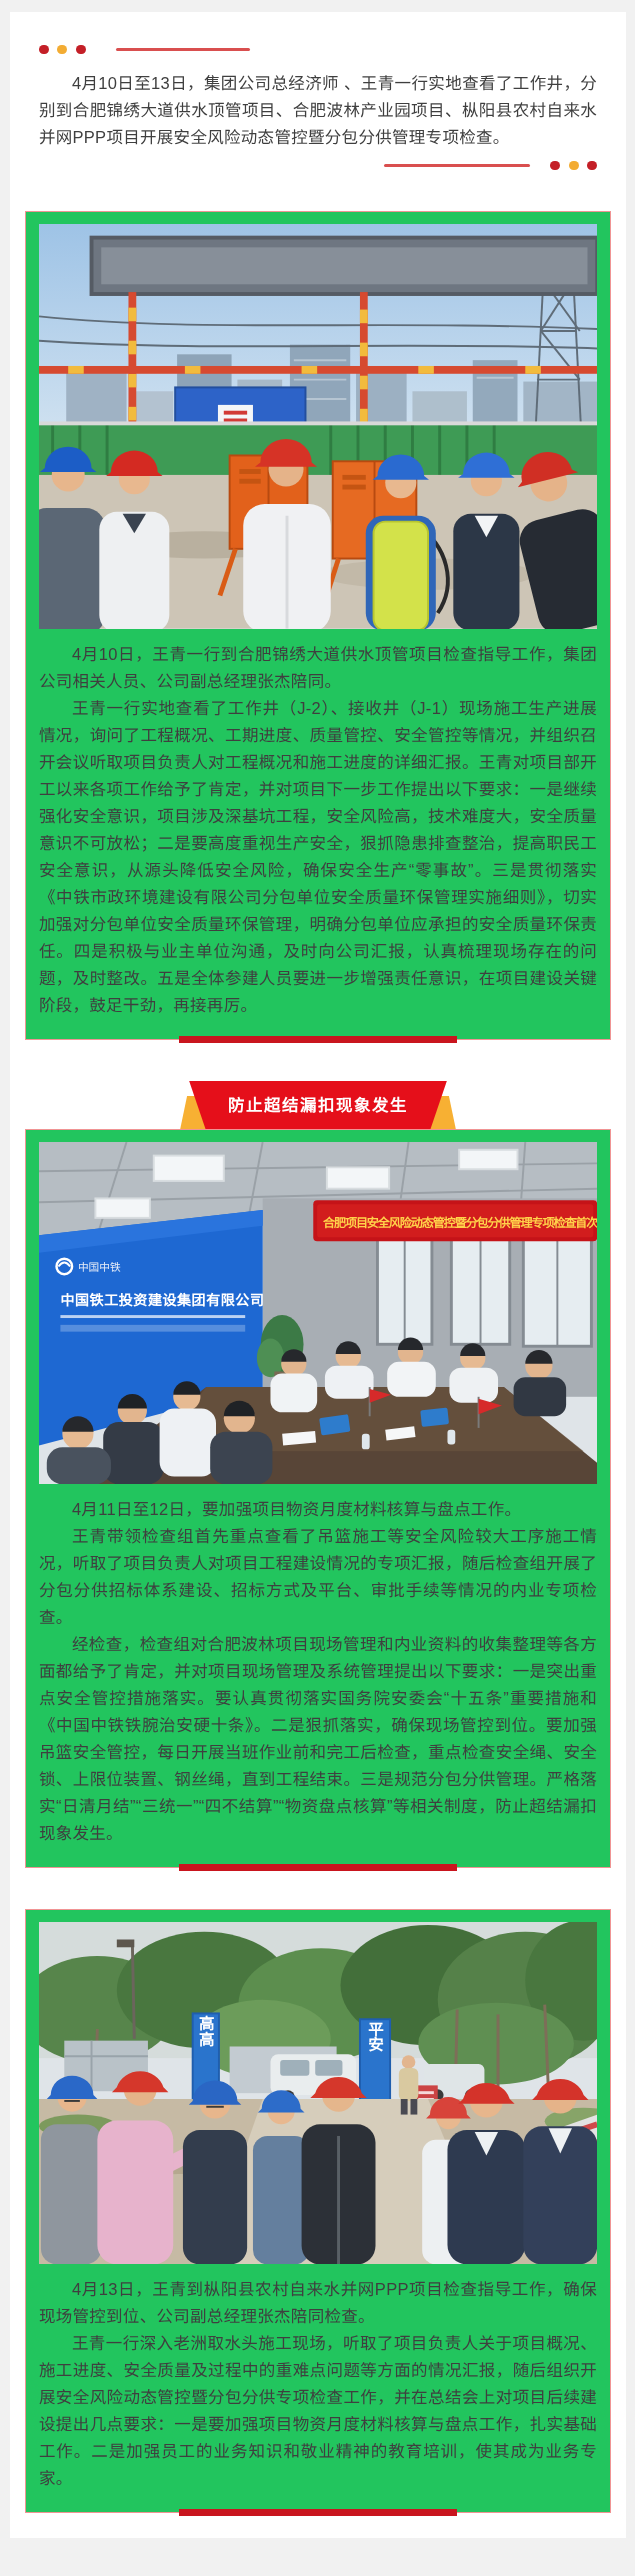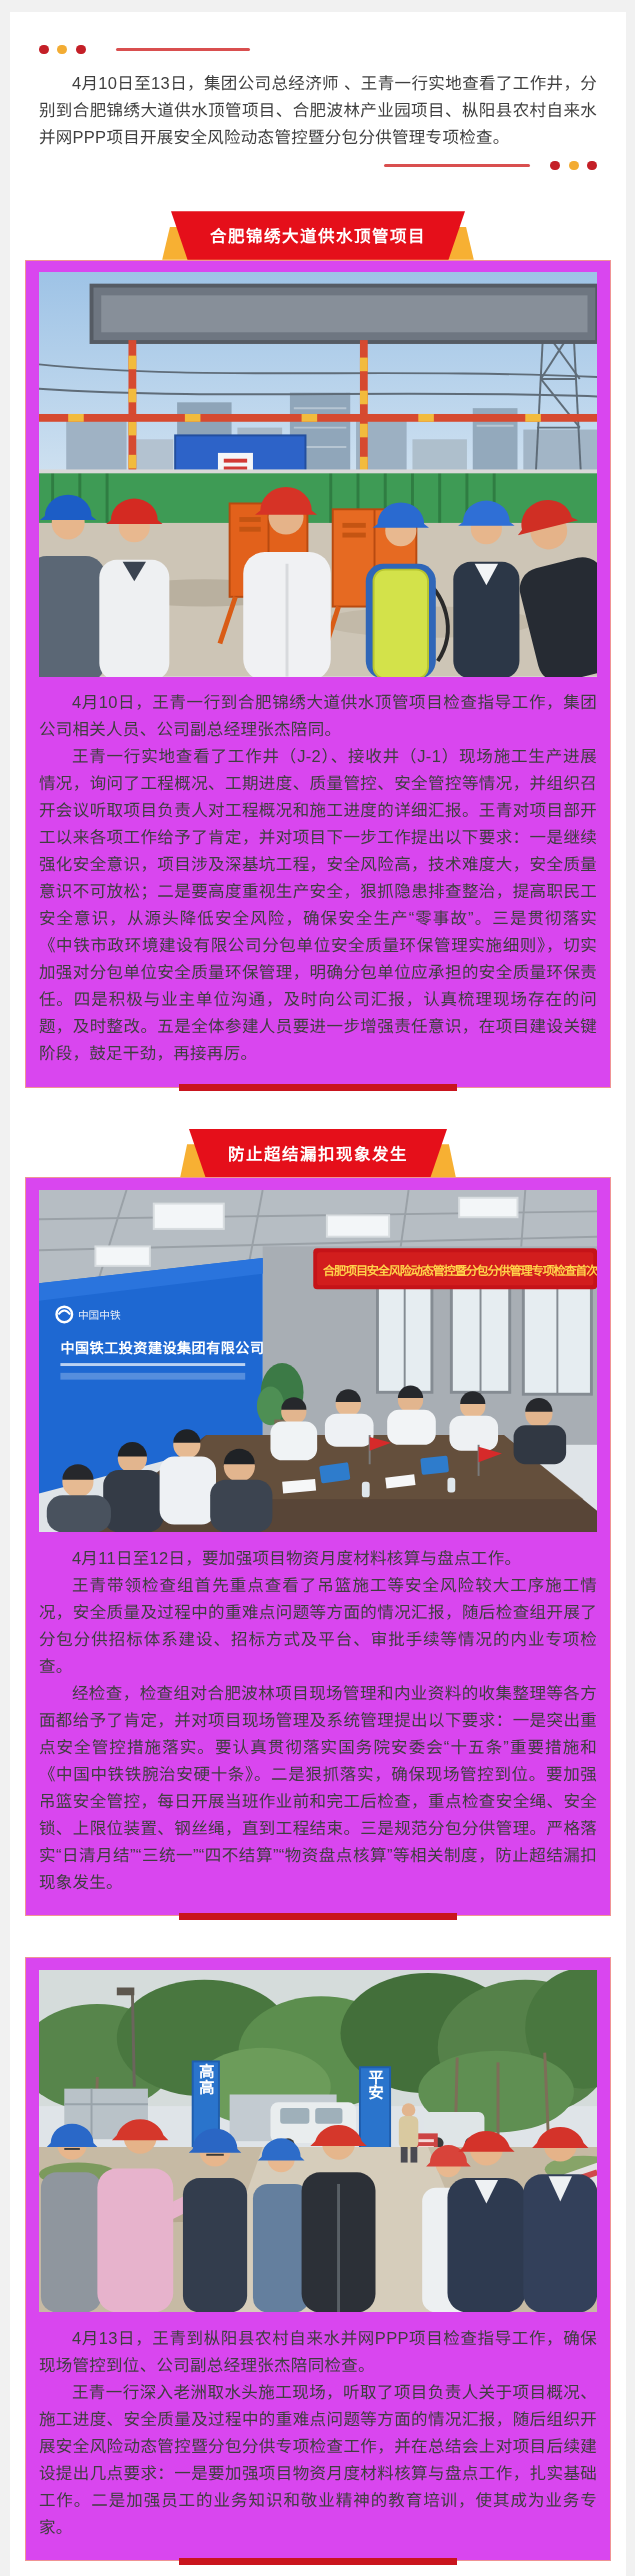--- a/index.html
+++ b/index.html
@@ -43,21 +43,21 @@
     background:#e50f1a;
     clip-path:polygon(0 0, 100% 0, calc(100% - 16.5px) 100%, 16.5px 100%);
     color:#ffffff; font-size:16.5px; font-weight:700; letter-spacing:1.5px;
     padding:11.7px 39px 12.6px;
     text-align:center;
   }
   
   .section-box {
     position:relative;
     border:1.9px solid #f09494;
-    background:#d946ef;
+    background:#22c55e;
     padding:11.7px 12.6px 19.4px;
     margin-top:0;
   }
   .section-box::after {
     content:""; position:absolute; left:50%; bottom:-4.4px;
     transform:translateX(-50%);
     width:278px; height:6.8px; background:#c9151e;
   }
   .photo { display:block; width:100%; height:auto; background:#dfe4e8; }
   .body-text { margin-top:12.6px; }
@@ -83,24 +83,20 @@
   <p class="intro">4月10日至13日，集团公司总经济师 、王青一行实地查看了工作井，分别到合肥锦绣大道供水顶管项目、合肥波林产业园项目、枞阳县农村自来水并网PPP项目开展安全风险动态管控暨分包分供管理专项检查。</p>
 
   <div class="deco-row end">
     <span class="deco-line long-end"></span>
     <span class="deco-dot red"></span>
     <span class="deco-dot gold"></span>
     <span class="deco-dot red"></span>
   </div>
 
   <div class="section">
-    <div class="banner">
-      <span class="banner-gold"></span>
-      <div class="banner-red">合肥锦绣大道供水顶管项目</div>
-    </div>
 
     <div class="section-box">
 
       <svg class="photo" viewBox="0 0 574 416" role="img">
         <defs>
           <linearGradient id="sky1" x1="0" y1="0" x2="0" y2="1">
             <stop offset="0" stop-color="#9ec3e6"></stop>
               <stop offset="1" stop-color="#dce9f3"></stop>
           </linearGradient>
           <path id="helmet" d="M-24,3 A24,22 0 0 1 24,3 L29,7 L-29,7 Z" fill="currentColor"></path>
@@ -382,21 +378,21 @@
           <rect x="392" y="276" width="28" height="17" rx="2" fill="#2e7ccc" transform="rotate(-6 392 276)"></rect>
           <rect x="250" y="300" width="34" height="12" fill="#f6f7f8" transform="rotate(-5 250 300)"></rect>
           <rect x="356" y="296" width="30" height="11" fill="#f6f7f8" transform="rotate(-7 356 296)"></rect>
           <rect x="332" y="300" width="8" height="16" rx="3" fill="#dfe7ec"></rect>
           <rect x="420" y="296" width="8" height="15" rx="3" fill="#dfe7ec"></rect>
         </g>
       </svg>
 
       <div class="body-text">
           <p class="para"><span>4月11日至12日，要加强项目物资月度材料核算与盘点工作。</span></p>
-          <p class="para"><span>王青带领检查组首先重点查看了吊篮施工等安全风险较大工序施工情况，安全质量及过程中的重难点问题等方面的情况汇报，随后检查组开展了分包分供招标体系建设、招标方式及平台、审批手续等情况的内业专项检查。</span></p>
+          <p class="para"><span>王青带领检查组首先重点查看了吊篮施工等安全风险较大工序施工情况，听取了项目负责人对项目工程建设情况的专项汇报，随后检查组开展了分包分供招标体系建设、招标方式及平台、审批手续等情况的内业专项检查。</span></p>
           <p class="para"><span>经检查，检查组对合肥波林项目现场管理和内业资料的收集整理等各方面都给予了肯定，并对项目现场管理及系统管理提出以下要求：</span><span class="seg-bold">一是</span><span>突出重点安全管控措施落实。要认真贯彻落实国务院安委会“十五条”重要措施和《中国中铁铁腕治安硬十条》。</span><span class="seg-bold">二是</span><span>狠抓落实，确保现场管控到位。要加强吊篮安全管控，每日开展当班作业前和完工后检查，重点检查安全绳、安全锁、上限位装置、钢丝绳，直到工程结束。</span><span class="seg-bold">三是</span><span>规范分包分供管理。严格落实“日清月结”“三统一”“四不结算”“物资盘点核算”等相关制度，防止超结漏扣现象发生。</span></p>
         </div>
     </div>
   </div>
 
   <div class="section">
 
     <div class="section-box">
 
       <svg class="photo" viewBox="0 0 574 352" role="img">

